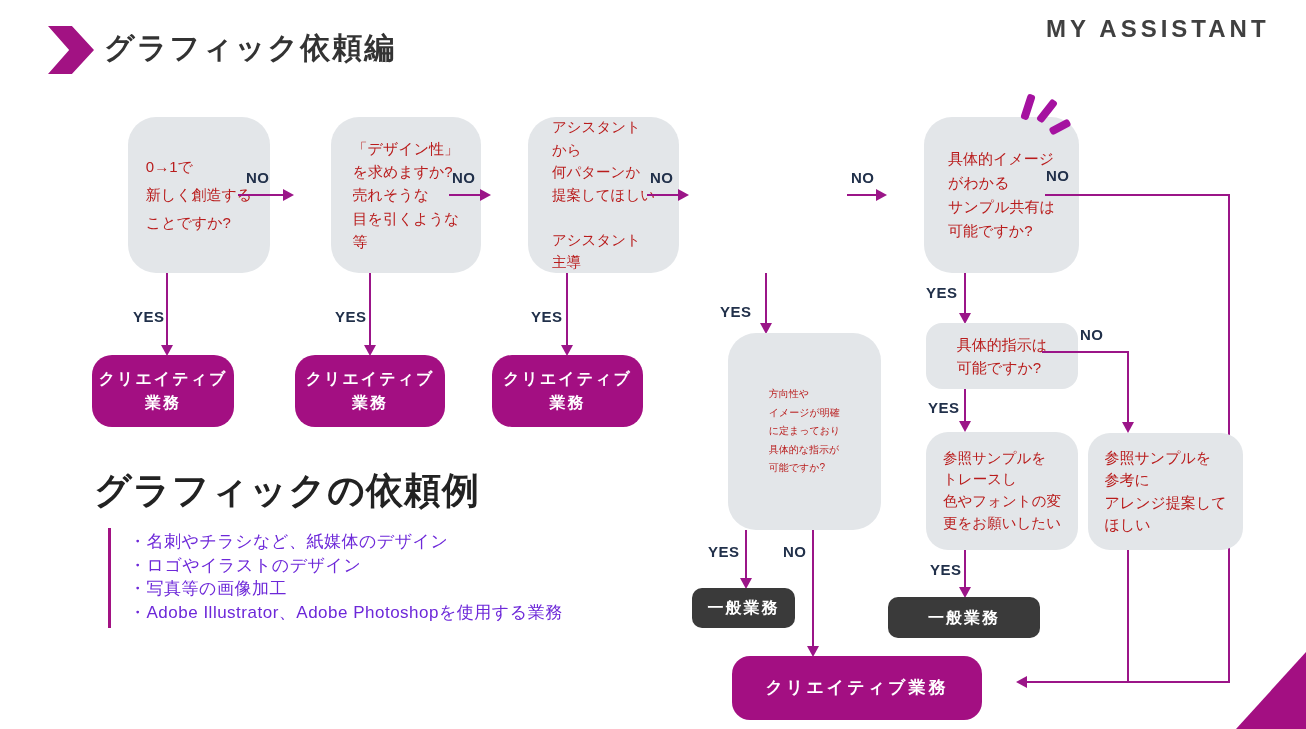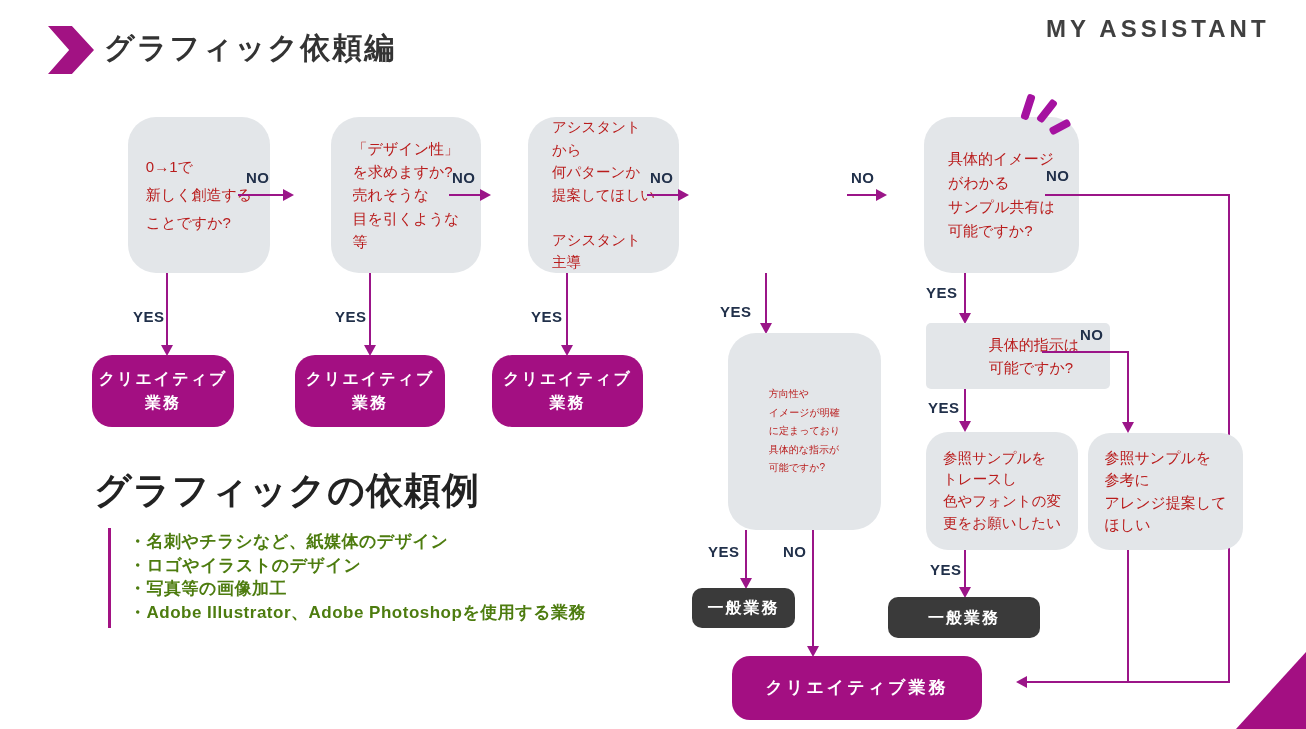--- a/index.html
+++ b/index.html
@@ -11,21 +11,21 @@
     clip-path:polygon(0 0,52% 0,100% 50%,52% 100%,0 100%,46% 50%);}
   .page-title{position:absolute;left:104px;top:28px;font-size:30px;font-weight:bold;color:#333;letter-spacing:2px;}
   .logo{position:absolute;left:1046px;top:15px;font-size:24px;font-weight:700;color:#404040;letter-spacing:4px;}
 
   
   .qbox{position:absolute;background:#E3E6E9;border-radius:28px;color:#b91c1c;
     display:flex;align-items:center;justify-content:center;
     white-space:pre-line;font-size:15px;line-height:1.55;margin-left:36px;}
   .lh-lg{line-height:1.85;}
   .lh-md{line-height:1.6;}
-  .sm-radius{border-radius:5px;padding-left:32px;}
+  .sm-radius{border-radius:16px;}
   .md-radius{border-radius:22px;}
 
   
   .result{position:absolute;color:#fff;font-weight:bold;display:flex;align-items:center;justify-content:center;
     text-align:center;white-space:pre-line;font-size:16px;letter-spacing:2px;line-height:1.5;}
   .magenta{background:#A30F82;border-radius:20px;}
   .dark{background:#3A3A3A;border-radius:10px;}
   .wide{border-radius:18px;font-size:17px;letter-spacing:3px;}
 
   
@@ -37,21 +37,21 @@
   .head-down{position:absolute;width:0;height:0;border-left:6px solid transparent;border-right:6px solid transparent;border-top:11px solid #9B1588;}
 
   .lbl{position:absolute;font-size:15px;font-weight:600;color:#21304A;letter-spacing:0.5px;}
 
   
   .spark{position:absolute;width:8px;height:26px;background:#A512A0;border-radius:3px;}
 
   
   .ex-heading{position:absolute;left:94px;top:466px;font-size:37px;font-weight:bold;color:#222;letter-spacing:1px;}
   .ex-list{position:absolute;left:108px;top:528px;border-left:3px solid #A21283;padding:2px 0 4px 18px;}
-  .ex-item{font-size:17px;font-weight:bold;color:#4d7c0f;line-height:23.5px;letter-spacing:0.5px;}
+  .ex-item{font-size:17px;font-weight:normal;color:#6d28d9;line-height:23.5px;letter-spacing:0.5px;}
 
   
   .corner-triangle{position:absolute;left:1236px;top:652px;width:70px;height:77px;background:#A30F82;
     clip-path:polygon(100% 0,100% 100%,0 100%);}
 </style>
 </head>
 <body>
 
 <div id="stage">
 

